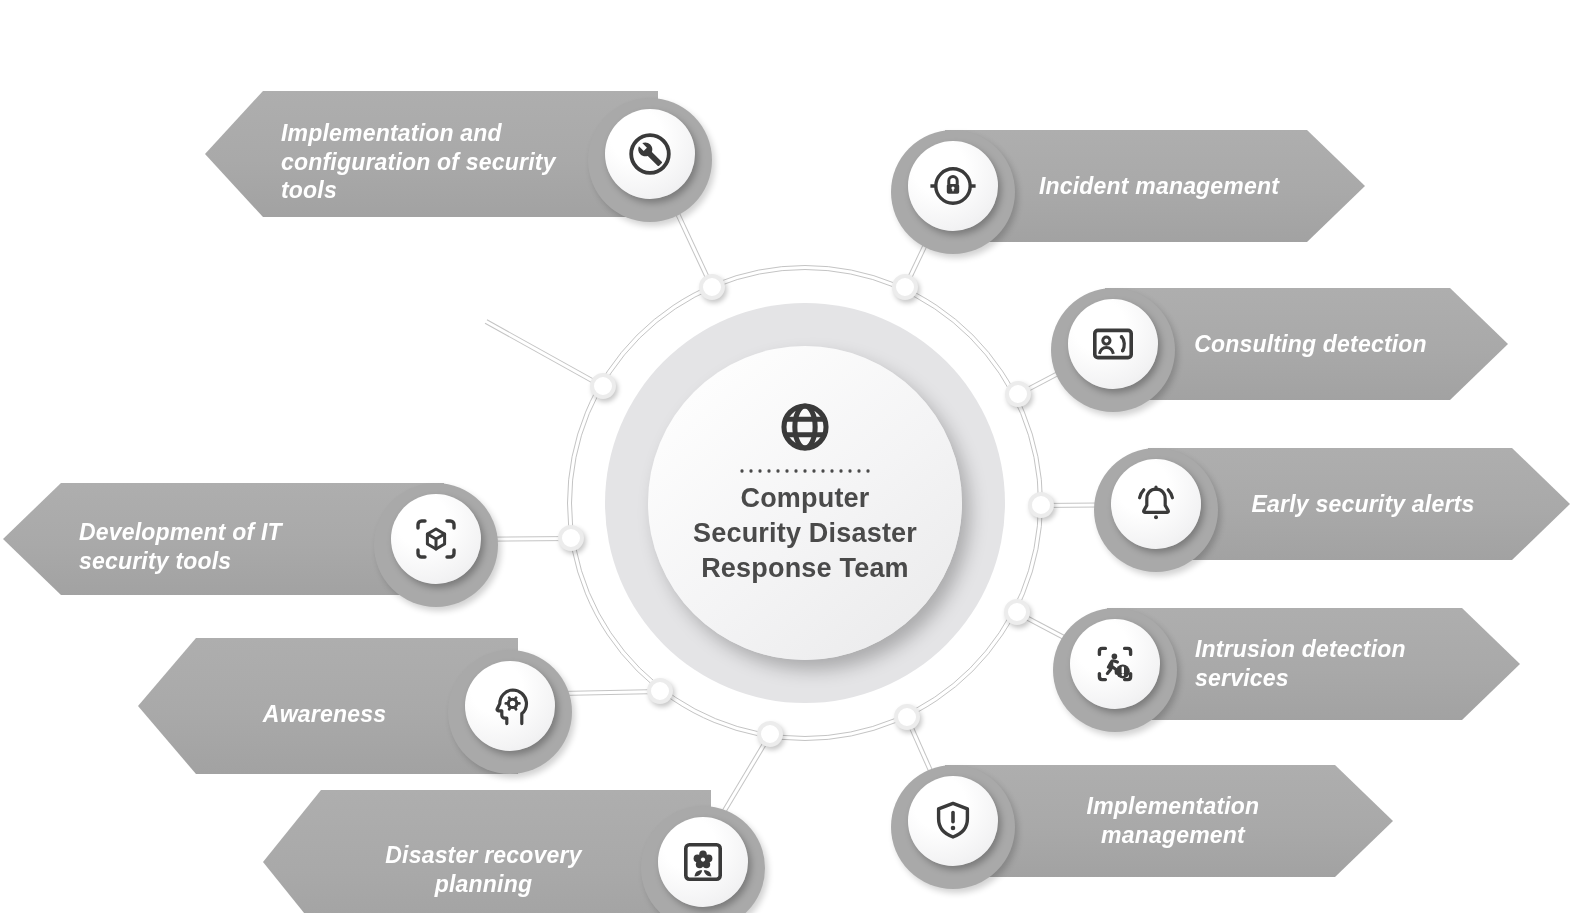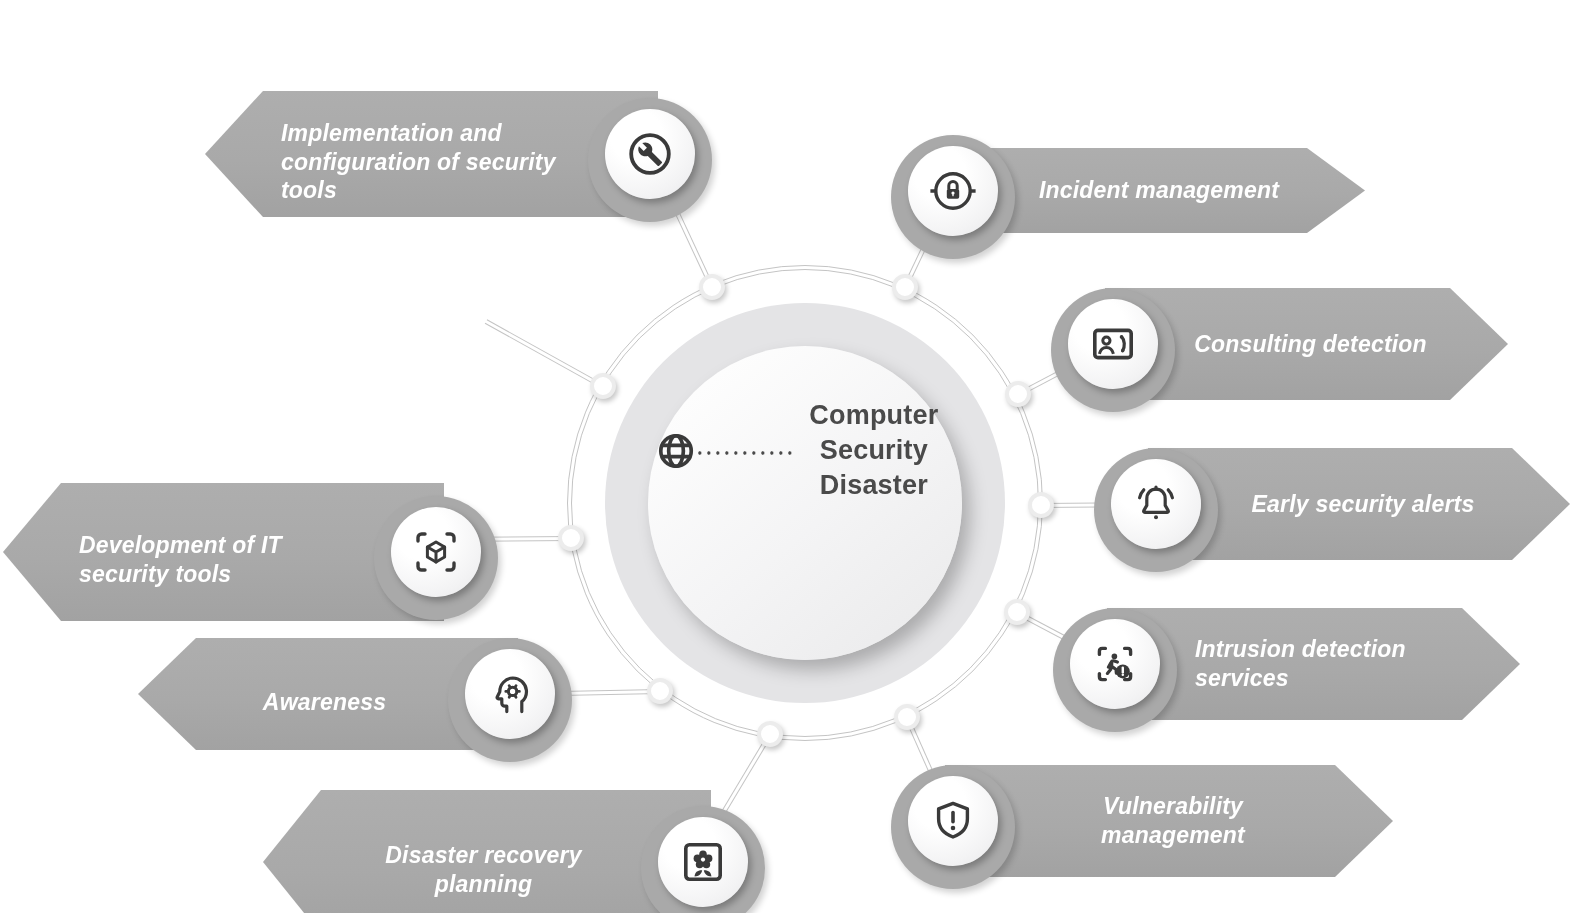--- a/index.html
+++ b/index.html
@@ -35,21 +35,21 @@
     position:absolute;left:605px;top:303px;width:400px;height:400px;border-radius:50%;
     background:var(--ring,#e4e4e6);z-index:2;
   }
   .hub-disc{
     position:absolute;left:648px;top:346px;width:314px;height:314px;border-radius:50%;
     background:linear-gradient(140deg,#fdfdfd 15%,#f4f4f5 55%,#e9e9ea 100%);
     box-shadow:8px 10px 18px rgba(0,0,0,.25);z-index:3;
   }
   .hub-content{
     position:absolute;left:655px;top:398px;width:300px;z-index:4;
-    display:flex;flex-direction:row;align-items:center;
+    display:flex;flex-direction:column;align-items:center;
   }
   .hub-content svg{width:58px;height:58px;color:var(--icon-glyph,#3a3a3a);}
   .dotted-divider{
     width:132px;height:4px;margin:13px 0 8px 0;
     background-image:radial-gradient(circle,var(--center-text,#4a4a4a) 1.5px,transparent 1.9px);
     background-size:9px 4px;background-position:center;background-repeat:repeat-x;
   }
   .hub-title{
     color:var(--center-text,#4a4a4a);font-size:27px;font-weight:600;
     line-height:1.3;text-align:center;letter-spacing:.2px;
@@ -85,24 +85,24 @@
     color:var(--banner-text,#fff);font-size:23px;font-style:italic;font-weight:600;
     text-align:center;line-height:1.26;letter-spacing:.2px;
   }
   .banner.left  .label{padding:16px 135px 0 76px;}
   .banner.right .label{padding:0 80px 0 140px;}
   .label.ml{text-align:left;}
 
   
   .b1{left:205px;top:91px;width:505px;height:126px;}
   .b2{left:142px;top:265px;width:404px;height:112px;}
-  .b3{left:3px;top:483px;width:493px;height:138px;}
-  .b4{left:138px;top:638px;width:432px;height:112px;}
+  .b3{left:3px;top:483px;width:493px;height:112px;}
+  .b4{left:138px;top:638px;width:432px;height:136px;}
   .b5{left:263px;top:790px;width:500px;height:144px;}
-  .b6{left:893px;top:148px;width:472px;height:85px;}
+  .b6{left:893px;top:130px;width:472px;height:112px;}
   .b7{left:1053px;top:288px;width:455px;height:112px;}
   .b8{left:1096px;top:448px;width:474px;height:112px;}
   .b9{left:1055px;top:608px;width:465px;height:112px;}
   .b10{left:893px;top:765px;width:500px;height:112px;}
 </style>
 </head>
 <body>
 
 <div class="stage">
 
@@ -126,20 +126,21 @@
   <div class="hub-content">
     <svg viewBox="0 0 24 24" fill="none" stroke="currentColor" stroke-width="2.1">
       <circle cx="12" cy="12" r="8.7"></circle>
       <ellipse cx="12" cy="12" rx="4.2" ry="8.7"></ellipse>
       <path d="M3.6 8.8h16.8M3.6 15.2h16.8"></path>
     </svg>
     <div class="dotted-divider"></div>
     <div class="hub-title">
       <div>Computer</div>
       <div>Security Disaster</div>
+      <div>Response Team</div>
     </div>
   </div>
 
   <div class="node" style="left:699px;top:274px;"></div>
   <div class="node" style="left:590px;top:373px;"></div>
   <div class="node" style="left:558px;top:525px;"></div>
   <div class="node" style="left:647px;top:678px;"></div>
   <div class="node" style="left:757px;top:721px;"></div>
   <div class="node" style="left:892px;top:274px;"></div>
   <div class="node" style="left:1005px;top:381px;"></div>
@@ -273,16 +274,16 @@
   <div class="banner right b10">
     <div class="body"></div>
     <div class="holder"></div>
     <div class="icon-circle">
       <svg viewBox="0 0 24 24" fill="none" stroke="currentColor" stroke-linecap="round" stroke-linejoin="round">
         <path stroke-width="1.7" d="M12 3.2l7.2 2.7v5c0 4.4-2.9 7.6-7.2 9.1-4.3-1.5-7.2-4.7-7.2-9.1v-5z"></path>
         <path stroke-width="1.8" d="M12 7.8v4.6"></path>
         <circle cx="12" cy="15.5" r="0.55" fill="currentColor" stroke-width="1.2"></circle>
       </svg>
     </div>
-    <div class="label">Vulnerability management</div>
+    <div class="label">Implementation management</div>
   </div>
 
 </div>
 
 </body></html>

